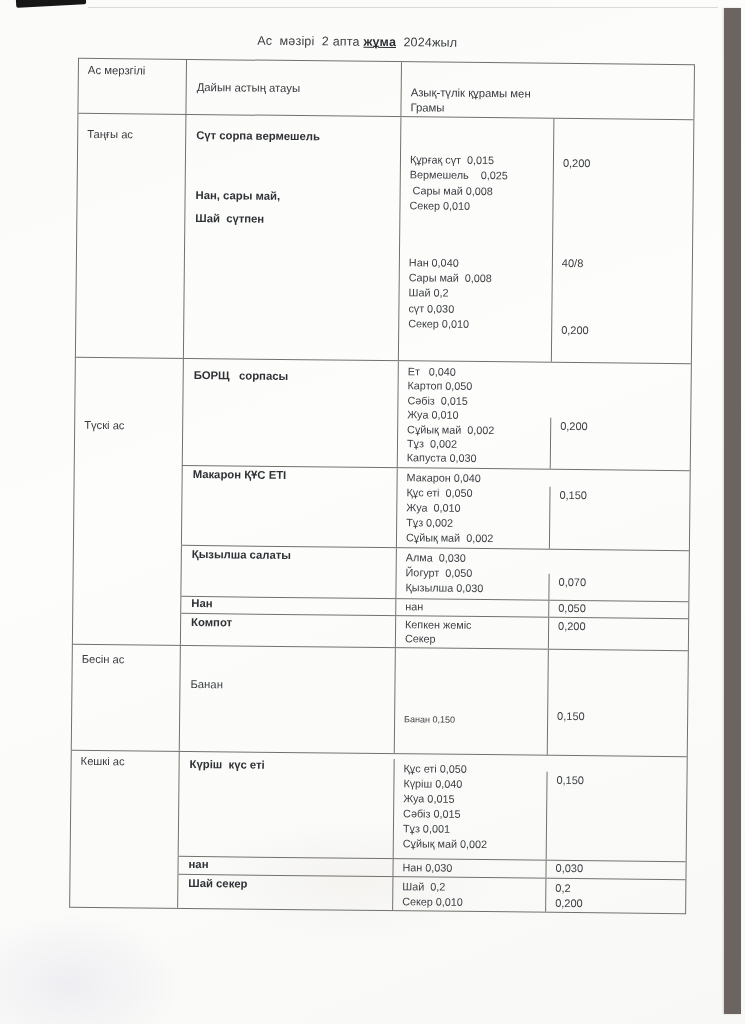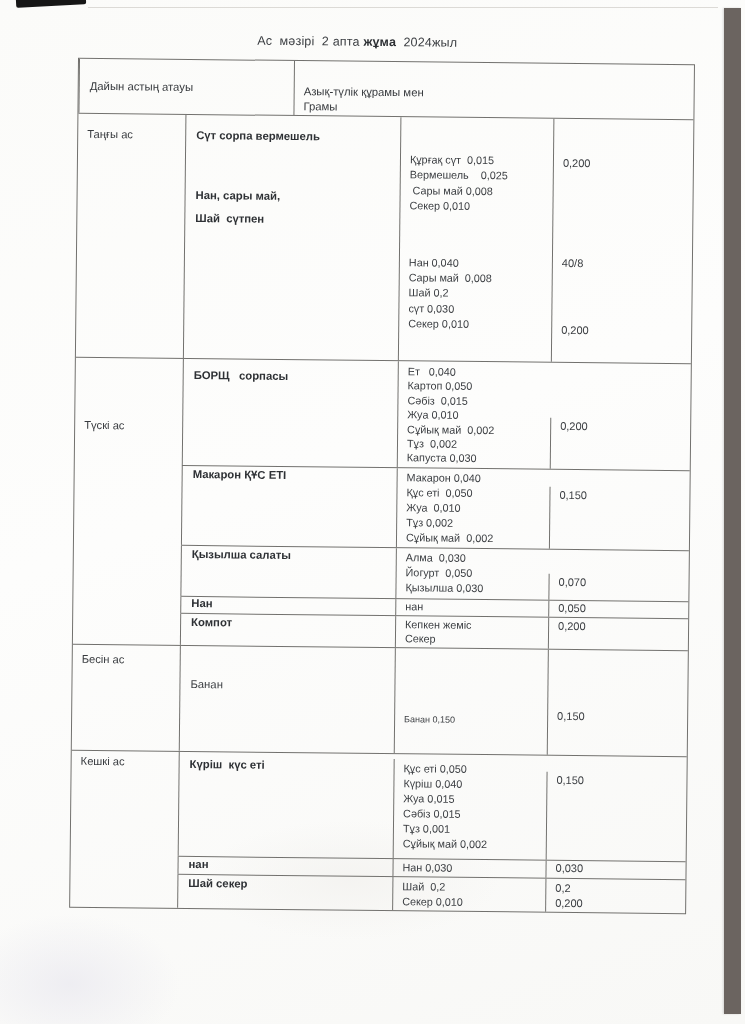--- a/index.html
+++ b/index.html
@@ -46,21 +46,21 @@
     position: absolute; inset: 0;
     transform: rotate(0.6deg);
     transform-origin: 100px 60px;
   }
 
   .doc-title {
     position: absolute; left: 257px; top: 32px;
     font-size: 12.5px; letter-spacing: .2px; color: #3a3d41;
     white-space: pre;
   }
-  .doc-title .b { font-weight: 700; color: #2d3034; }
+  .doc-title .b { font-weight: 700; color: #2d3034; text-decoration: underline; }
 
   .menu-table {
     position: absolute; left: 78px; top: 58px; width: 617px;
     border: 1px solid #72716e;
     font-size: 11px;
     color: #3b3e42;
   }
 
   .thead { display: flex; }
   .section { display: flex; border-top: 1px solid #72716e; }
@@ -146,20 +146,21 @@
   <div class="blotch-bl"></div>
   <div class="blotch-mid"></div>
 
   <div class="sheet-content">
 
     <div class="doc-title"><span>Ас  мәзірі  2 апта </span><span class="b">жұма</span><span>  2024жыл</span></div>
 
     <div class="menu-table">
 
       <div class="thead">
+        <div class="col-meal hdr">Ас мерзгілі</div>
         <div class="col-dish hdr">Дайын астың атауы</div>
         <div class="col-ing hdr">Азық-түлік құрамы мен
 Грамы</div>
       </div>
 
       <div class="section sec-breakfast">
         <div class="col-meal meal-label">Таңғы ас</div>
         <div class="col-dish">
           <span class="dish bf-dish1">Сүт сорпа вермешель</span>
           <span class="dish bf-dish2">Нан, сары май,</span>

